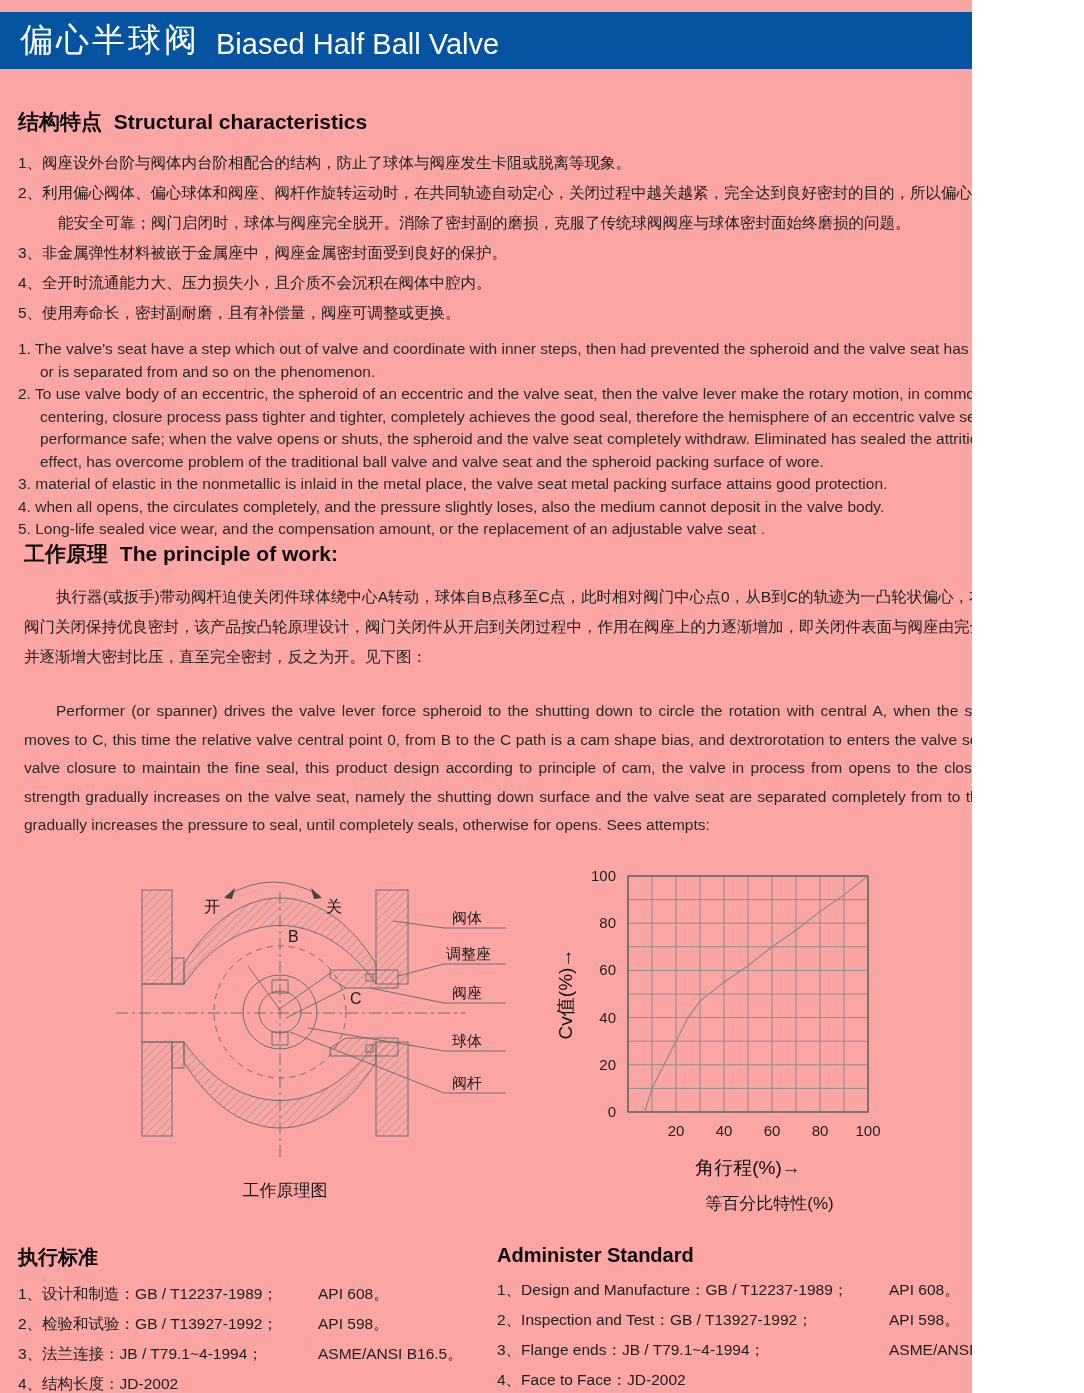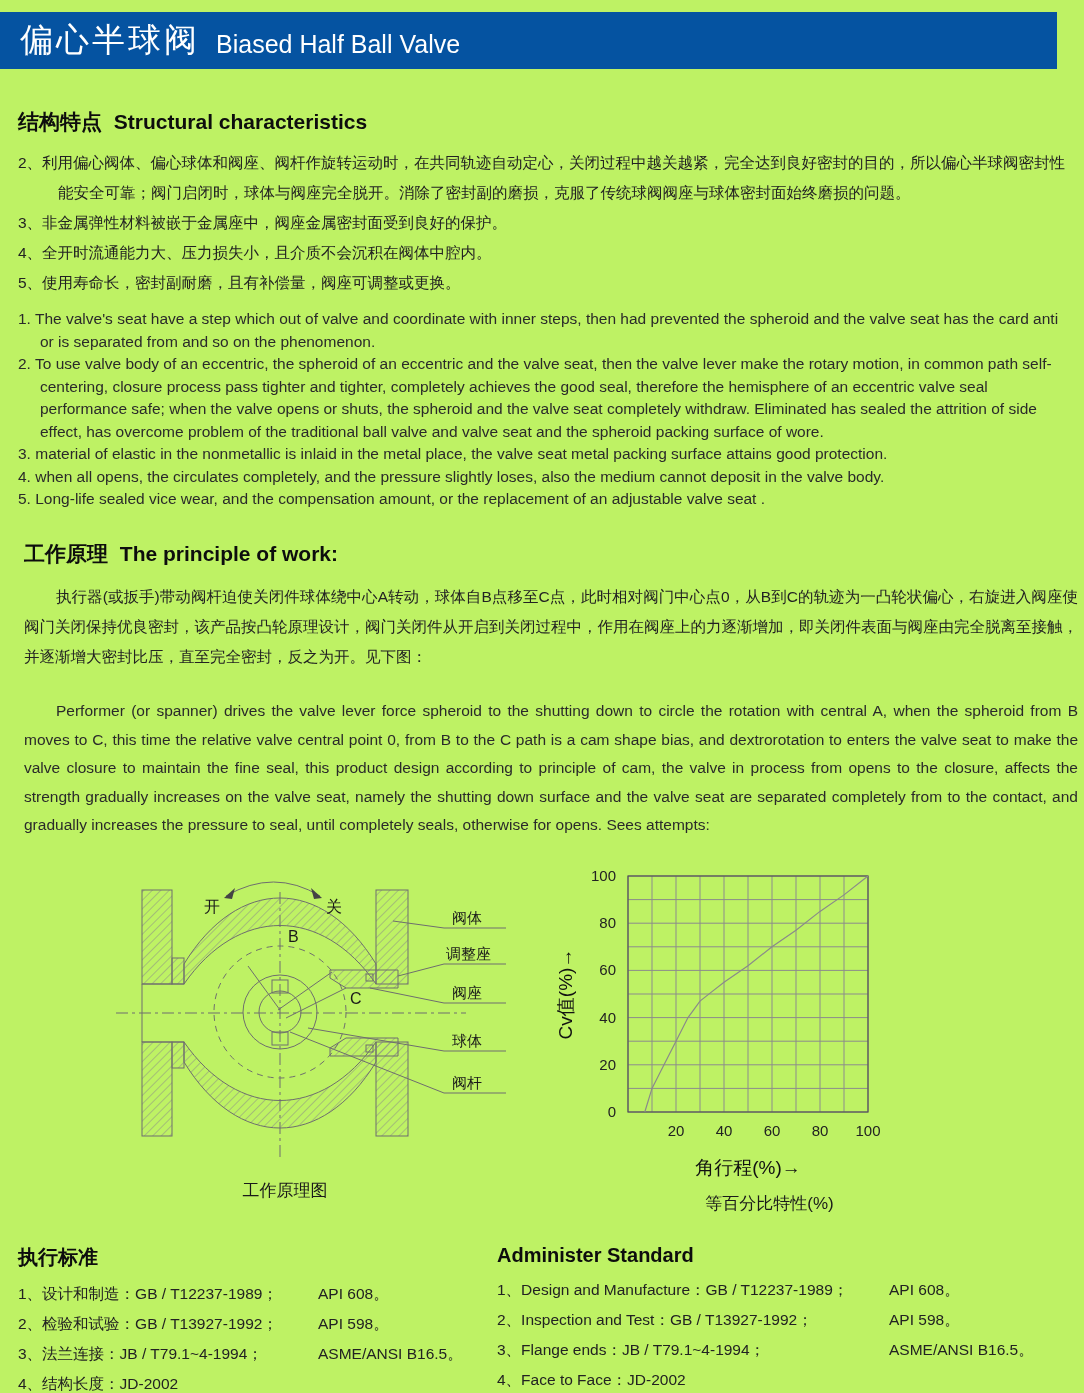--- a/index.html
+++ b/index.html
@@ -1,23 +1,23 @@
 <!DOCTYPE html>
 <html><head>
 <meta charset="utf-8">
 <style>
   html,body{margin:0;padding:0;background:#fff;}
-  .page{position:relative;width:1084px;height:1393px;background:#bef264;overflow:hidden;
+  .page{position:relative;width:972px;height:1393px;background:#fca5a5;overflow:hidden;
         font-family:"Liberation Sans","DejaVu Sans",sans-serif;color:#1f1f1f;}
 
   
   .titlebar{position:absolute;top:12px;left:0;width:1057px;height:57px;background:#0553a1;
             color:#fff;display:flex;align-items:center;padding-left:20px;box-sizing:border-box;}
   .titlebar .t-cn{font-size:33px;letter-spacing:3px;font-weight:500;}
-  .titlebar .t-en{font-size:25px;margin-left:16px;margin-top:8px;font-weight:400;}
+  .titlebar .t-en{font-size:29px;margin-left:16px;margin-top:8px;font-weight:400;}
 
   
   .sec-h{font-size:21px;font-weight:bold;color:#0d0d0d;margin:0;}
   .sec-h .h-en{margin-left:6px;}
 
   
   .structural{position:absolute;top:108px;left:18px;width:1052px;}
   .cn-list{list-style:none;margin:12px 0 10px;padding:0;font-size:15.5px;line-height:30px;color:#222;}
   .cn-list li{padding-left:40px;text-indent:-40px;}
   .en-list{list-style:none;margin:4px 0 0;padding:0;font-size:15.5px;line-height:22.5px;color:#2a2a2a;}
@@ -65,20 +65,21 @@
     <span class="t-cn">偏心半球阀</span>
     <span class="t-en">Biased Half Ball Valve</span>
   </header>
 
   <section class="structural">
     <h2 class="sec-h">
       <span>结构特点</span>
       <span class="h-en">Structural characteristics</span>
     </h2>
     <ul class="cn-list">
+      <li>1、阀座设外台阶与阀体内台阶相配合的结构，防止了球体与阀座发生卡阻或脱离等现象。</li>
       <li>2、利用偏心阀体、偏心球体和阀座、阀杆作旋转运动时，在共同轨迹自动定心，关闭过程中越关越紧，完全达到良好密封的目的，所以偏心半球阀密封性能安全可靠；阀门启闭时，球体与阀座完全脱开。消除了密封副的磨损，克服了传统球阀阀座与球体密封面始终磨损的问题。</li>
       <li>3、非金属弹性材料被嵌于金属座中，阀座金属密封面受到良好的保护。</li>
       <li>4、全开时流通能力大、压力损失小，且介质不会沉积在阀体中腔内。</li>
       <li>5、使用寿命长，密封副耐磨，且有补偿量，阀座可调整或更换。</li>
     </ul>
     <ul class="en-list">
       <li>1. The valve's seat have a step which out of valve and coordinate with inner steps, then had prevented the spheroid and the valve seat has the card anti or is separated from and so on the phenomenon.</li>
       <li>2. To use valve body of an eccentric, the spheroid of an eccentric and the valve seat, then the valve lever make the rotary motion, in common path self-centering, closure process pass tighter and tighter, completely achieves the good seal, therefore the hemisphere of an eccentric valve seal performance safe; when the valve opens or shuts, the spheroid and the valve seat completely withdraw. Eliminated has sealed the attrition of side effect, has overcome problem of the traditional ball valve and valve seat and the spheroid packing surface of wore.</li>
       <li>3. material of elastic in the nonmetallic is inlaid in the metal place, the valve seat metal packing surface attains good protection.</li>
       <li>4. when all opens, the circulates completely, and the pressure slightly loses, also the medium cannot deposit in the valve body.</li>

